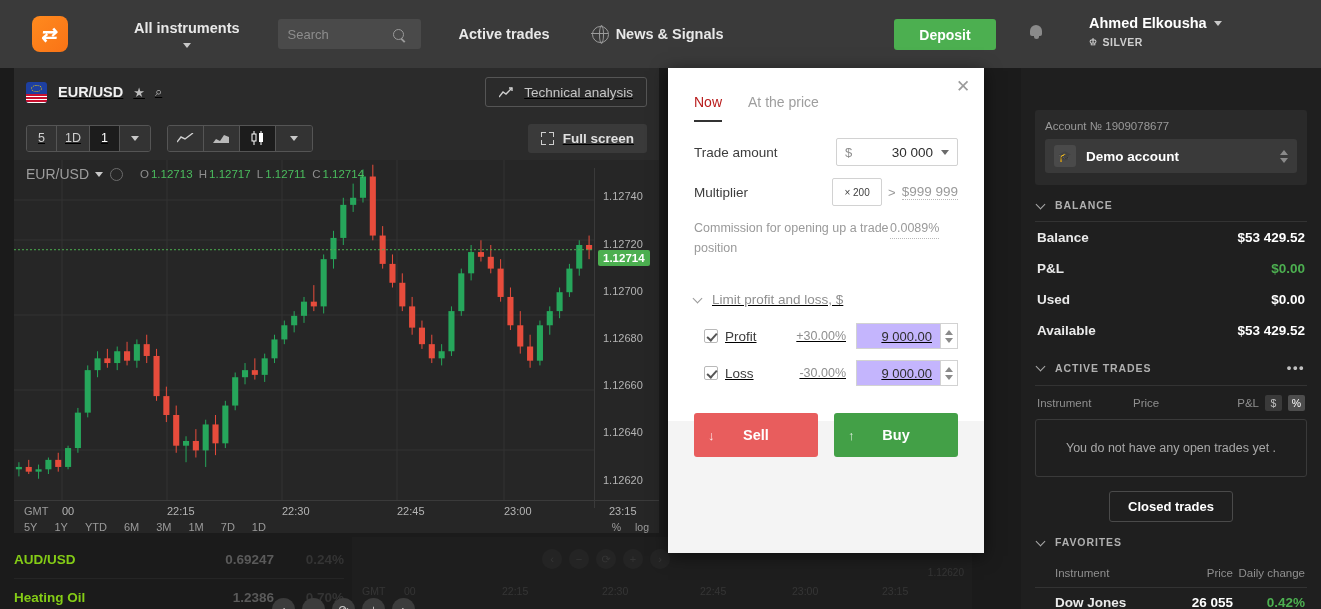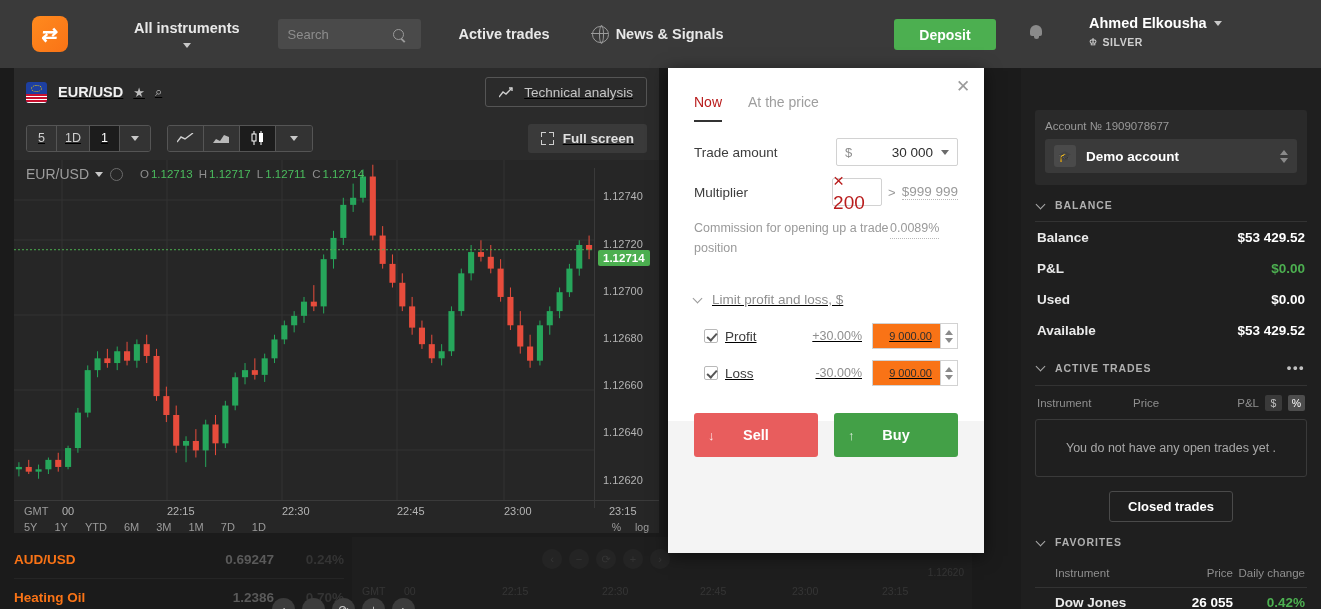--- a/index.html
+++ b/index.html
@@ -233,21 +233,21 @@
   .amt-cur { color: #8e8e8e; font-size: 13px; }
   .amt-val { margin-left: auto; color: #2e2e2e; font-size: 13.5px; }
   .amt-car {
     margin-left: 8px; width: 0; height: 0; border-left: 4px solid transparent;
     border-right: 4px solid transparent; border-top: 5px solid #6b6b6b;
   }
   .mult-wrap { margin-left: auto; display: flex; align-items: center; }
   .mult-box {
     width: 50px; height: 28px; border: 1px solid #d2d2d2; background: #fff;
     border-radius: 2px; display: flex; align-items: center; justify-content: center;
-    color: #b91c1c; font-size: 19px; cursor: pointer;
+    color: #404040; font-size: 10px; cursor: pointer;
   }
   .mult-gt { color: #9a9a9a; font-size: 13px; margin: 0 6px; }
   .mult-max {
     color: #9a9a9a; font-size: 13.5px; border-bottom: 1px dotted #b8b8b8; cursor: pointer;
   }
   .commission {
     display: flex; color: #9a9a9a; font-size: 12.5px; line-height: 20px; margin-top: 6px;
   }
   .comm-txt { width: 196px; }
   .comm-val { border-bottom: 1px dotted #b8b8b8; cursor: pointer; align-self: flex-start; }
@@ -269,23 +269,23 @@
     border-radius: 2px; position: relative; cursor: pointer; flex: none;
   }
   .cbx::after {
     content: ""; position: absolute; left: 3.5px; top: 0.5px; width: 4px; height: 8px;
     border-right: 2px solid #555; border-bottom: 2px solid #555;
     transform: rotate(42deg);
   }
   .pl-label { color: #3d3d3d; font-size: 13.5px; margin-left: 7px; }
   .pl-pct { margin-left: auto; color: #8f8f8f; font-size: 12.5px; margin-right: 10px; }
   .num-field {
-    width: 69px; height: 26px; border: 1px solid #d2d2d2; background: #f97316;
+    width: 85px; height: 26px; border: 1px solid #d2d2d2; background: #c4b5fd;
     display: flex; align-items: center; justify-content: flex-end;
-    padding-right: 8px; color: #2e2e2e; font-size: 11px; cursor: text;
+    padding-right: 8px; color: #2e2e2e; font-size: 13px; cursor: text;
   }
   .spin {
     width: 17px; height: 26px; border: 1px solid #d2d2d2; border-left: none;
     background: #fff; display: flex; flex-direction: column;
     align-items: center; justify-content: center; gap: 3px; cursor: pointer;
   }
   .sp-u, .sp-d { width: 0; height: 0; border-left: 4px solid transparent; border-right: 4px solid transparent; }
   .sp-u { border-bottom: 5px solid #8a8a8a; }
   .sp-d { border-top: 5px solid #8a8a8a; }
 
@@ -385,21 +385,21 @@
   .fr-p { width: 84px; text-align: right; color: #fff; }
   .fr-c { flex: 1; text-align: right; color: #4caf50; }
 
   
   .bgdim { position: absolute; left: 0; top: 533px; width: 1021px; height: 76px; }
   .bg-list { position: absolute; left: 14px; top: 8px; width: 330px; }
   .bg-row {
     display: flex; align-items: center; height: 38px;
     border-bottom: 1px solid #252525; font-size: 13.5px; font-weight: bold;
   }
-  .bg-n { width: 150px; color: #f97316; }
+  .bg-n { width: 150px; color: #84cc16; }
   .bg-p { width: 110px; text-align: right; color: #5a5a5a; }
   .bg-c { flex: 1; text-align: right; color: #343434; }
   .bg-chart {
     position: absolute; left: 352px; top: 4px; width: 620px; height: 72px;
     background: #222; opacity: .55;
   }
   .bg-x { position: absolute; top: 48px; color: #4a4a4a; font-size: 10.5px; }
   .bg-nav { position: absolute; left: 190px; top: 12px; display: flex; gap: 7px; }
   .bg-nv {
     width: 20px; height: 20px; border-radius: 50%; background: #2d2d2d;

